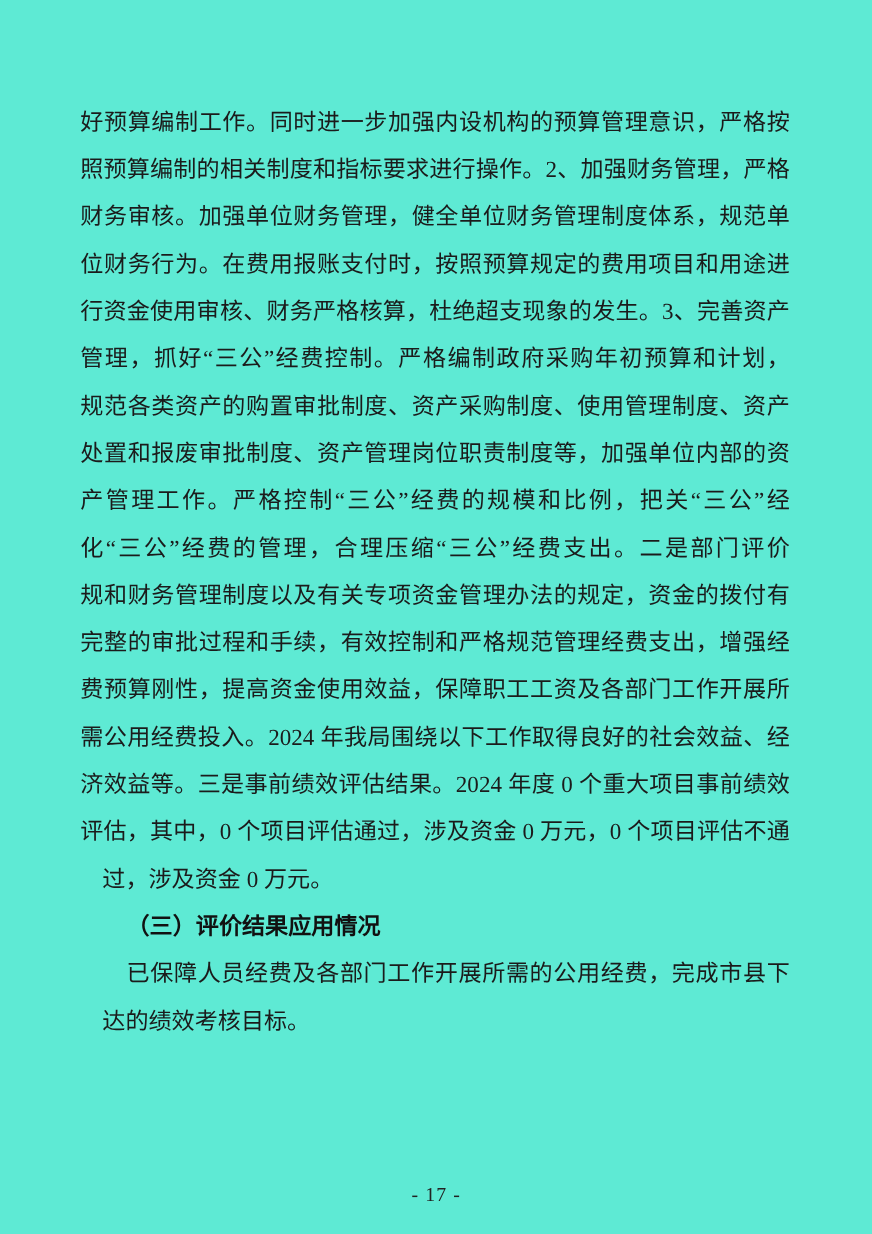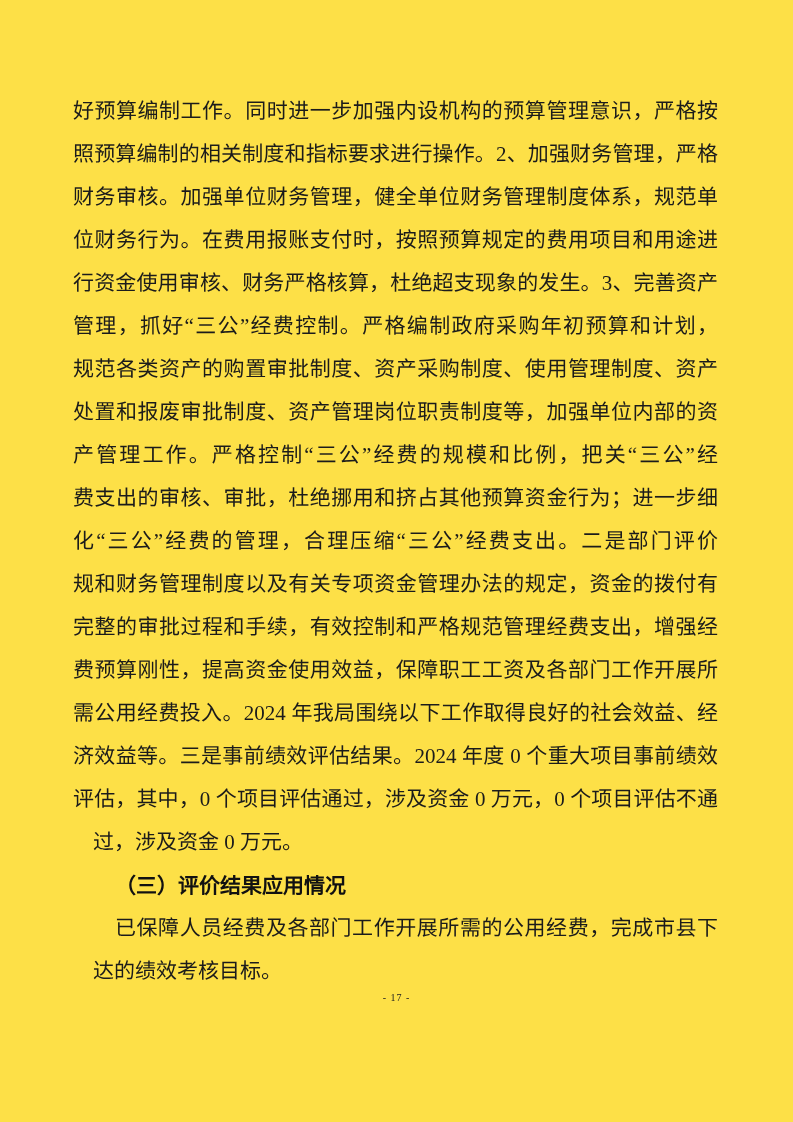--- a/index.html
+++ b/index.html
@@ -4,21 +4,21 @@
 <style>
   html, body {
     margin: 0;
     padding: 0;
     background: #ffffff;
   }
   .page {
     position: relative;
     width: 793px;
     height: 1122px;
-    background: #fde047;
+    background: #5eead4;
     overflow: hidden;
     font-family: "Liberation Serif", "DejaVu Serif", serif;
     color: #1b1b1b;
   }
   .text-block {
     position: absolute;
     left: 73px;
     top: 90px;
     width: 645px;
   }
@@ -48,44 +48,43 @@
     height: 43px;
     line-height: 43px;
     font-weight: 700;
     text-indent: 2em;
     font-family: "Liberation Sans", "DejaVu Sans", sans-serif;
     color: #111;
   }
   .footer {
     position: absolute;
     left: 0;
-    top: 992px;
+    top: 1076px;
     width: 100%;
     text-align: center;
-    font-size: 10px;
+    font-size: 18px;
     letter-spacing: 1px;
     color: #222;
   }
 </style>
 </head>
 <body>
 
 <div class="page">
   <div class="text-block">
 
     <div class="line j">好预算编制工作。同时进一步加强内设机构的预算管理意识，严格按</div>
     <div class="line j">照预算编制的相关制度和指标要求进行操作。2、加强财务管理，严格</div>
     <div class="line j">财务审核。加强单位财务管理，健全单位财务管理制度体系，规范单</div>
     <div class="line j">位财务行为。在费用报账支付时，按照预算规定的费用项目和用途进</div>
     <div class="line j">行资金使用审核、财务严格核算，杜绝超支现象的发生。3、完善资产</div>
     <div class="line j">管理，抓好“三公”经费控制。严格编制政府采购年初预算和计划，</div>
     <div class="line j">规范各类资产的购置审批制度、资产采购制度、使用管理制度、资产</div>
     <div class="line j">处置和报废审批制度、资产管理岗位职责制度等，加强单位内部的资</div>
     <div class="line j">产管理工作。严格控制“三公”经费的规模和比例，把关“三公”经</div>
-    <div class="line j">费支出的审核、审批，杜绝挪用和挤占其他预算资金行为；进一步细</div>
     <div class="line j">化“三公”经费的管理，合理压缩“三公”经费支出。二是部门评价</div>
     <div class="line j">规和财务管理制度以及有关专项资金管理办法的规定，资金的拨付有</div>
     <div class="line j">完整的审批过程和手续，有效控制和严格规范管理经费支出，增强经</div>
     <div class="line j">费预算刚性，提高资金使用效益，保障职工工资及各部门工作开展所</div>
     <div class="line j">需公用经费投入。2024 年我局围绕以下工作取得良好的社会效益、经</div>
     <div class="line j">济效益等。三是事前绩效评估结果。2024 年度 0 个重大项目事前绩效</div>
     <div class="line j">评估，其中，0 个项目评估通过，涉及资金 0 万元，0 个项目评估不通</div>
     <div class="line end">过，涉及资金 0 万元。</div>
 
     <div class="heading">（三）评价结果应用情况</div>

